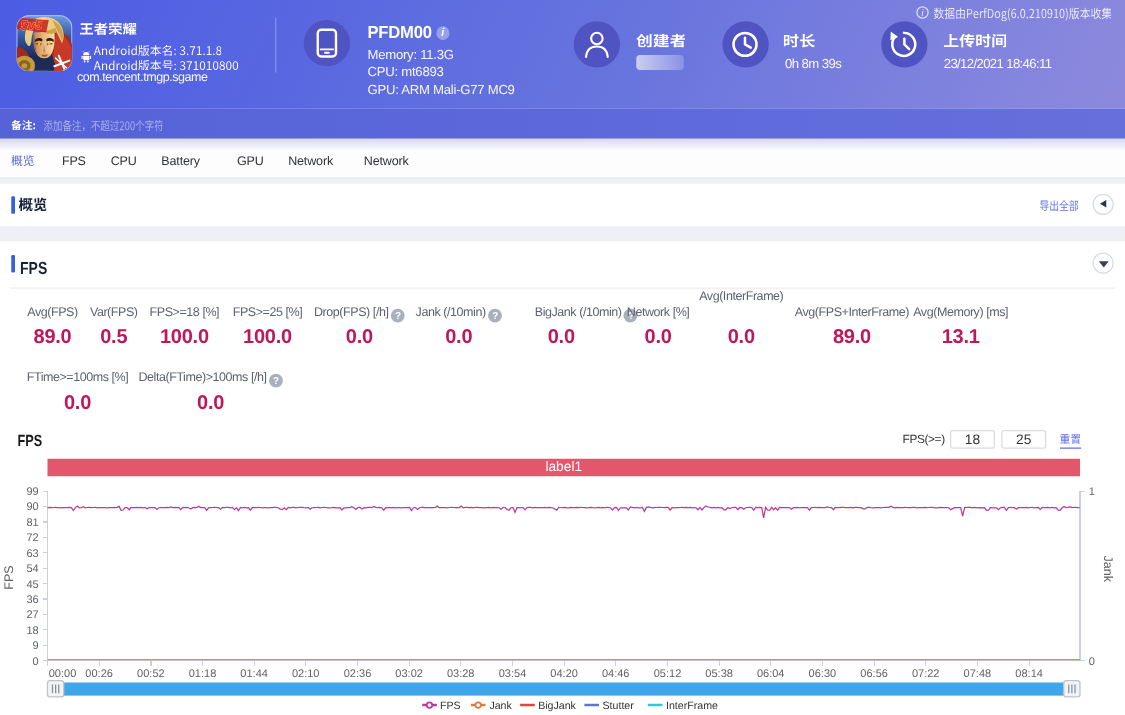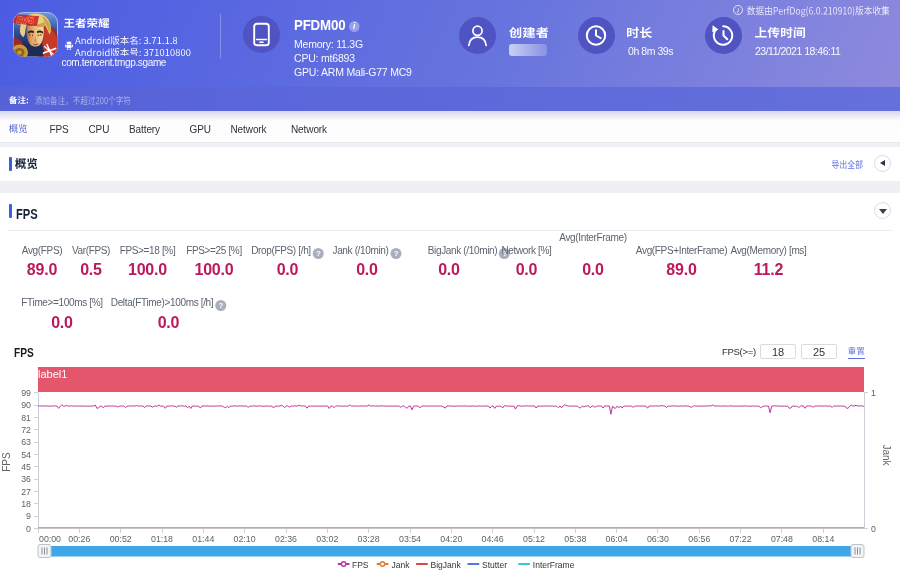--- a/index.html
+++ b/index.html
@@ -27,21 +27,21 @@
 .circlebtn { position:absolute; width:17px; height:17px; border:1px solid #d9dbe6; border-radius:50%; background:#fff; }
 
 .stlabel { position:absolute; font-size:10px; letter-spacing:-0.35px; color:#5c6370; white-space:nowrap; transform:translateX(-50%); }
 .stnum { position:absolute; font-size:16px; letter-spacing:-0.2px; font-weight:bold; color:#be185d; white-space:nowrap; transform:translateX(-50%); }
 .qm { display:inline-block; width:11px; height:11px; line-height:11px; border-radius:50%; background:#a9afbc; color:#fff; font-size:8px; font-weight:bold; text-align:center; vertical-align:-2px; margin-left:2px; }
 
 #chartwrap { position:absolute; left:0; top:338px; width:900px; height:234px; background:#fff; }
 #fpslbl { position:absolute; left:13.9px; top:7px; font-size:13px; font-weight:bold; color:#1a1a1a; transform:scaleX(0.78); transform-origin:left top; }
 .fpsge { position:absolute; top:8px; font-size:9.5px; letter-spacing:-0.3px; color:#303133; }
 .numbox { position:absolute; top:6px; width:36px; height:15px; border:1px solid #d8dbe2; border-radius:2px; background:#fff; font-size:11px; color:#333; text-align:center; line-height:14px; }
-#redband { position:absolute; left:38px; top:29px; width:826px; height:25px; background:#e4566b; color:#fff; font-size:11px; text-align:left; line-height:14px; }
+#redband { position:absolute; left:38px; top:29px; width:826px; height:14px; background:#e4566b; color:#fff; font-size:11px; text-align:center; line-height:14px; }
 .abs2 { position:absolute; }
 </style>
 </head>
 <body>
 <div id="page">
 
   <div id="header">
     <div class="abs" style="left:733px;top:5px;width:10px;height:10px;border:1px solid rgba(255,255,255,0.75);border-radius:50%;font-size:7.5px;font-style:italic;color:rgba(255,255,255,0.85);text-align:center;line-height:10px;">i</div>
     <svg class="abs" style="left:746.5px;top:5.8px" width="142.6" height="11.0" viewBox="39 -843 16359 1093" preserveAspectRatio="none">
         <path d="M443 -821C425 -782 393 -723 368 -688L417 -664C443 -697 477 -747 506 -793ZM88 -793C114 -751 141 -696 150 -661L207 -686C198 -722 171 -776 143 -815ZM410 -260C387 -208 355 -164 317 -126C279 -145 240 -164 203 -180C217 -204 233 -231 247 -260ZM110 -153C159 -134 214 -109 264 -83C200 -37 123 -5 41 14C54 28 70 54 77 72C169 47 254 8 326 -50C359 -30 389 -11 412 6L460 -43C437 -59 408 -77 375 -95C428 -152 470 -222 495 -309L454 -326L442 -323H278L300 -375L233 -387C226 -367 216 -345 206 -323H70V-260H175C154 -220 131 -183 110 -153ZM257 -841V-654H50V-592H234C186 -527 109 -465 39 -435C54 -421 71 -395 80 -378C141 -411 207 -467 257 -526V-404H327V-540C375 -505 436 -458 461 -435L503 -489C479 -506 391 -562 342 -592H531V-654H327V-841ZM629 -832C604 -656 559 -488 481 -383C497 -373 526 -349 538 -337C564 -374 586 -418 606 -467C628 -369 657 -278 694 -199C638 -104 560 -31 451 22C465 37 486 67 493 83C595 28 672 -41 731 -129C781 -44 843 24 921 71C933 52 955 26 972 12C888 -33 822 -106 771 -198C824 -301 858 -426 880 -576H948V-646H663C677 -702 689 -761 698 -821ZM809 -576C793 -461 769 -361 733 -276C695 -366 667 -468 648 -576Z M1484 -238V81H1550V40H1858V77H1927V-238H1734V-362H1958V-427H1734V-537H1923V-796H1395V-494C1395 -335 1386 -117 1282 37C1299 45 1330 67 1344 79C1427 -43 1455 -213 1464 -362H1663V-238ZM1468 -731H1851V-603H1468ZM1468 -537H1663V-427H1467L1468 -494ZM1550 -22V-174H1858V-22ZM1167 -839V-638H1042V-568H1167V-349C1115 -333 1067 -319 1029 -309L1049 -235L1167 -273V-14C1167 0 1162 4 1150 4C1138 5 1099 5 1056 4C1065 24 1075 55 1077 73C1140 74 1179 71 1203 59C1228 48 1237 27 1237 -14V-296L1352 -334L1341 -403L1237 -370V-568H1350V-638H1237V-839Z M2189 -279H2459V-57H2189ZM2810 -279V-57H2535V-279ZM2189 -353V-571H2459V-353ZM2810 -353H2535V-571H2810ZM2459 -840V-646H2114V80H2189V18H2810V76H2888V-646H2535V-840Z M3101 0H3193V-292H3314C3475 -292 3584 -363 3584 -518C3584 -678 3474 -733 3310 -733H3101ZM3193 -367V-658H3298C3427 -658 3492 -625 3492 -518C3492 -413 3431 -367 3302 -367Z M3945 13C4018 13 4076 -11 4123 -42L4091 -103C4050 -76 4008 -60 3955 -60C3852 -60 3781 -134 3775 -250H4141C4143 -264 4145 -282 4145 -302C4145 -457 4067 -557 3928 -557C3804 -557 3685 -448 3685 -271C3685 -92 3800 13 3945 13ZM3774 -315C3785 -423 3853 -484 3930 -484C4015 -484 4065 -425 4065 -315Z M4279 0H4371V-349C4407 -441 4462 -475 4507 -475C4530 -475 4542 -472 4560 -466L4577 -545C4560 -554 4543 -557 4519 -557C4459 -557 4403 -513 4365 -444H4363L4354 -543H4279Z M4608 -469H4682V0H4773V-469H4888V-543H4773V-629C4773 -699 4798 -736 4850 -736C4869 -736 4891 -731 4911 -721L4931 -792C4906 -802 4874 -809 4840 -809C4732 -809 4682 -740 4682 -630V-543L4608 -538Z M5001 0H5188C5409 0 5529 -137 5529 -369C5529 -603 5409 -733 5184 -733H5001ZM5093 -76V-658H5176C5349 -658 5434 -555 5434 -369C5434 -184 5349 -76 5176 -76Z M5891 13C6024 13 6142 -91 6142 -271C6142 -452 6024 -557 5891 -557C5758 -557 5640 -452 5640 -271C5640 -91 5758 13 5891 13ZM5891 -63C5797 -63 5734 -146 5734 -271C5734 -396 5797 -480 5891 -480C5985 -480 6049 -396 6049 -271C6049 -146 5985 -63 5891 -63Z M6469 250C6637 250 6744 163 6744 62C6744 -28 6680 -67 6555 -67H6448C6375 -67 6353 -92 6353 -126C6353 -156 6368 -174 6388 -191C6412 -179 6442 -172 6468 -172C6580 -172 6667 -245 6667 -361C6667 -408 6649 -448 6623 -473H6734V-543H6545C6526 -551 6499 -557 6468 -557C6359 -557 6265 -482 6265 -363C6265 -298 6300 -245 6336 -217V-213C6307 -193 6276 -157 6276 -112C6276 -69 6297 -40 6325 -23V-18C6274 13 6245 58 6245 105C6245 198 6337 250 6469 250ZM6468 -234C6406 -234 6353 -284 6353 -363C6353 -443 6405 -490 6468 -490C6533 -490 6584 -443 6584 -363C6584 -284 6531 -234 6468 -234ZM6482 187C6383 187 6325 150 6325 92C6325 61 6341 28 6380 0C6404 6 6430 8 6450 8H6544C6616 8 6654 26 6654 77C6654 133 6587 187 6482 187Z M6997 196 7053 171C6967 29 6926 -141 6926 -311C6926 -480 6967 -649 7053 -792L6997 -818C6905 -668 6850 -507 6850 -311C6850 -114 6905 47 6997 196Z M7397 13C7511 13 7608 -83 7608 -225C7608 -379 7528 -455 7404 -455C7347 -455 7283 -422 7238 -367C7242 -594 7325 -671 7427 -671C7471 -671 7515 -649 7543 -615L7595 -671C7554 -715 7499 -746 7423 -746C7281 -746 7152 -637 7152 -350C7152 -108 7257 13 7397 13ZM7240 -294C7288 -362 7344 -387 7389 -387C7478 -387 7521 -324 7521 -225C7521 -125 7467 -59 7397 -59C7305 -59 7250 -142 7240 -294Z M7790 13C7826 13 7856 -15 7856 -56C7856 -98 7826 -126 7790 -126C7753 -126 7724 -98 7724 -56C7724 -15 7753 13 7790 13Z M8207 13C8346 13 8435 -113 8435 -369C8435 -623 8346 -746 8207 -746C8067 -746 7979 -623 7979 -369C7979 -113 8067 13 8207 13ZM8207 -61C8124 -61 8067 -154 8067 -369C8067 -583 8124 -674 8207 -674C8290 -674 8347 -583 8347 -369C8347 -154 8290 -61 8207 -61Z M8623 13C8659 13 8689 -15 8689 -56C8689 -98 8659 -126 8623 -126C8586 -126 8557 -98 8557 -56C8557 -15 8586 13 8623 13Z M8806 0H9267V-79H9064C9027 -79 8982 -75 8944 -72C9116 -235 9232 -384 9232 -531C9232 -661 9149 -746 9018 -746C8925 -746 8861 -704 8802 -639L8855 -587C8896 -636 8947 -672 9007 -672C9098 -672 9142 -611 9142 -527C9142 -401 9036 -255 8806 -54Z M9405 0H9807V-76H9660V-733H9590C9550 -710 9503 -693 9438 -681V-623H9569V-76H9405Z M10150 13C10289 13 10378 -113 10378 -369C10378 -623 10289 -746 10150 -746C10010 -746 9922 -623 9922 -369C9922 -113 10010 13 10150 13ZM10150 -61C10067 -61 10010 -154 10010 -369C10010 -583 10067 -674 10150 -674C10233 -674 10290 -583 10290 -369C10290 -154 10233 -61 10150 -61Z M10662 13C10799 13 10928 -101 10928 -398C10928 -631 10822 -746 10681 -746C10567 -746 10471 -651 10471 -508C10471 -357 10551 -278 10673 -278C10734 -278 10797 -313 10842 -367C10835 -140 10753 -63 10659 -63C10611 -63 10567 -84 10535 -119L10485 -62C10526 -19 10582 13 10662 13ZM10841 -444C10792 -374 10737 -346 10688 -346C10601 -346 10557 -410 10557 -508C10557 -609 10611 -675 10682 -675C10775 -675 10831 -595 10841 -444Z M11070 0H11472V-76H11325V-733H11255C11215 -710 11168 -693 11103 -681V-623H11234V-76H11070Z M11815 13C11954 13 12043 -113 12043 -369C12043 -623 11954 -746 11815 -746C11675 -746 11587 -623 11587 -369C11587 -113 11675 13 11815 13ZM11815 -61C11732 -61 11675 -154 11675 -369C11675 -583 11732 -674 11815 -674C11898 -674 11955 -583 11955 -369C11955 -154 11898 -61 11815 -61Z M12191 196C12283 47 12338 -114 12338 -311C12338 -507 12283 -668 12191 -818L12134 -792C12220 -649 12263 -480 12263 -311C12263 -141 12220 29 12134 171Z M12535 -820V-422C12535 -271 12526 -91 12460 37C12477 47 12502 69 12514 83C12573 -20 12594 -151 12601 -283H12739V79H12808V-351H12603L12604 -423V-496H12869V-563H12781V-842H12712V-563H12604V-820ZM13282 -479C13260 -365 13222 -268 13173 -188C13124 -272 13089 -371 13066 -479ZM12913 -772V-427C12913 -278 12904 -90 12827 43C12845 52 12874 72 12887 85C12973 -58 12985 -259 12985 -427V-479H13006C13032 -345 13072 -226 13130 -128C13076 -61 13013 -11 12944 21C12960 35 12979 64 12989 82C13057 47 13119 -2 13172 -65C13219 -3 13275 46 13342 82C13353 63 13376 36 13393 22C13323 -11 13264 -60 13216 -123C13287 -228 13338 -365 13362 -539L13317 -551L13305 -548H12985V-712C13122 -723 13271 -742 13378 -768L13331 -832C13230 -806 13060 -784 12913 -772Z M13890 -839V-629H13495V-553H13797C13724 -383 13600 -221 13467 -140C13485 -125 13510 -98 13522 -79C13667 -178 13796 -357 13874 -553H13890V-183H13656V-107H13890V80H13969V-107H14202V-183H13969V-553H13983C14059 -357 14188 -177 14336 -81C14350 -102 14376 -131 14395 -146C14256 -226 14130 -384 14058 -553H14367V-629H13969V-839Z M15018 -574H15235C15214 -447 15181 -338 15133 -248C15081 -340 15041 -446 15013 -559ZM15007 -840C14978 -666 14925 -502 14839 -401C14856 -386 14883 -353 14893 -338C14923 -375 14949 -418 14973 -466C15004 -361 15043 -264 15092 -180C15034 -96 14957 -30 14856 19C14872 35 14896 66 14905 81C15000 30 15075 -35 15134 -115C15192 -34 15260 31 15342 76C15353 57 15377 29 15394 15C15308 -27 15236 -95 15177 -178C15241 -285 15283 -416 15311 -574H15386V-645H15041C15058 -703 15073 -765 15084 -828ZM14522 -100C14541 -116 14571 -130 14754 -197V81H14828V-825H14754V-270L14600 -219V-729H14526V-237C14526 -197 14506 -178 14491 -169C14503 -152 14517 -119 14522 -100Z M15890 -292V-225H15484V-162H15823C15727 -90 15583 -26 15459 6C15476 22 15497 50 15509 69C15637 29 15787 -47 15890 -135V79H15965V-138C16067 -52 16219 23 16350 61C16361 42 16382 15 16398 -1C16273 -31 16131 -92 16035 -162H16377V-225H15965V-292ZM15920 -552V-486H15677V-552ZM15897 -824C15913 -797 15930 -763 15942 -734H15716C15737 -765 15756 -797 15773 -827L15695 -842C15651 -754 15570 -642 15460 -558C15477 -548 15502 -526 15515 -510C15546 -536 15575 -563 15602 -591V-271H15677V-303H16349V-363H15992V-432H16279V-486H15992V-552H16276V-606H15992V-672H16317V-734H16021C16008 -766 15986 -810 15964 -843ZM15920 -606H15677V-672H15920ZM15920 -432V-363H15677V-432Z" fill="#ffffff" fill-opacity="0.85"></path>
@@ -137,21 +137,21 @@
     <div class="ic-circle" style="left:577.5px;top:17px"></div>
     <svg class="abs" style="left:626.7px;top:26.8px" width="25.0" height="11.2" viewBox="66 -846 1908 926" preserveAspectRatio="none">
         <path d="M459 -428C507 -355 572 -256 601 -198L708 -260C675 -317 607 -411 558 -480ZM299 -385V-203H178V-385ZM299 -490H178V-664H299ZM66 -771V-16H178V-96H411V-771ZM747 -843V-665H448V-546H747V-71C747 -51 739 -44 717 -44C695 -44 621 -44 551 -47C569 -13 588 41 593 74C693 75 764 72 808 53C853 34 869 2 869 -70V-546H971V-665H869V-843Z M1752 -832C1670 -742 1529 -660 1394 -612C1424 -589 1470 -539 1492 -513C1622 -573 1776 -672 1874 -778ZM1051 -473V-353H1223V-98C1223 -55 1196 -33 1174 -22C1191 1 1213 51 1220 80C1251 61 1299 46 1575 -21C1569 -49 1564 -101 1564 -137L1349 -90V-353H1474C1554 -149 1680 -11 1890 57C1908 22 1946 -31 1974 -58C1792 -104 1668 -208 1599 -353H1950V-473H1349V-846H1223V-473Z" fill="#ffffff"></path>
       </svg>
     <div class="hval" style="left:628px;top:45px;letter-spacing:-0.45px">0h 8m 39s</div>
 
     <div class="ic-circle" style="left:704.5px;top:17px"></div>
     <svg class="abs" style="left:755px;top:26.8px" width="50.0" height="11.2" viewBox="43 -846 3895 938" preserveAspectRatio="none">
         <path d="M403 -837V-81H43V40H958V-81H532V-428H887V-549H532V-837Z M1240 -846C1189 -703 1103 -560 1012 -470C1032 -441 1065 -375 1076 -345C1097 -367 1118 -392 1139 -419V88H1256V-600C1294 -668 1327 -740 1354 -810ZM1449 -115C1548 -55 1668 34 1726 92L1811 2C1786 -21 1752 -47 1713 -75C1791 -155 1872 -242 1936 -314L1852 -367L1834 -361H1548L1572 -446H1964V-557H1601L1622 -634H1912V-744H1649L1669 -824L1549 -839L1527 -744H1351V-634H1500L1479 -557H1293V-446H1448C1427 -372 1406 -304 1387 -249H1725C1692 -213 1655 -175 1618 -138C1589 -155 1560 -173 1532 -188Z M2459 -428C2507 -355 2572 -256 2601 -198L2708 -260C2675 -317 2607 -411 2558 -480ZM2299 -385V-203H2178V-385ZM2299 -490H2178V-664H2299ZM2066 -771V-16H2178V-96H2411V-771ZM2747 -843V-665H2448V-546H2747V-71C2747 -51 2739 -44 2717 -44C2695 -44 2621 -44 2551 -47C2569 -13 2588 41 2593 74C2693 75 2764 72 2808 53C2853 34 2869 2 2869 -70V-546H2971V-665H2869V-843Z M3071 -609V88H3195V-609ZM3085 -785C3131 -737 3182 -671 3203 -627L3304 -692C3281 -737 3226 -799 3180 -843ZM3404 -282H3597V-186H3404ZM3404 -473H3597V-378H3404ZM3297 -569V-90H3709V-569ZM3339 -800V-688H3814V-40C3814 -28 3810 -23 3797 -23C3786 -23 3748 -22 3717 -24C3731 5 3746 52 3751 83C3814 83 3861 81 3895 63C3928 44 3938 16 3938 -40V-800Z" fill="#ffffff"></path>
       </svg>
-    <div class="hval" style="left:755px;top:45px;letter-spacing:-0.5px">23/11/2021 18:46:11</div>
+    <div class="hval" style="left:755px;top:45px;letter-spacing:-0.5px">23/12/2021 18:46:11</div>
     <svg id="hicons" class="abs" style="left:0;top:0" width="900" height="87">
 <g fill="none" stroke="#fff" stroke-linecap="round" stroke-linejoin="round">
 <rect x="254.2" y="23.8" width="14.6" height="21.4" rx="2.8" stroke-width="1.9"></rect>
 <line x1="256.5" y1="39.5" x2="266.5" y2="39.5" stroke-width="1.4"></line>
 <line x1="260" y1="42.2" x2="263" y2="42.2" stroke-width="1.6"></line>
 <circle cx="477.5" cy="30.8" r="4.6" stroke-width="1.7"></circle>
 <path d="M468.8 45.5 c0.6 -5.6 4.1 -8.3 8.7 -8.3 c4.6 0 8.1 2.7 8.7 8.3" stroke-width="1.7"></path>
 <circle cx="596" cy="35.5" r="9.2" stroke-width="2"></circle>
 <path d="M596 30.2 v5.3 l4.6 2.6" stroke-width="2"></path>
 <path d="M716.3 29.2 a9.2 9.2 0 1 0 6.9 -2.9" stroke-width="2"></path>
@@ -216,21 +216,21 @@
   <div class="stnum" style="left:367px;top:261.4px">0.0</div>
   <div class="stlabel" style="left:469px;top:244.7px">BigJank (/10min)<span class="qm">?</span></div>
   <div class="stnum" style="left:449px;top:261.4px">0.0</div>
   <div class="stlabel" style="left:526.5px;top:244.7px">Network [%]</div>
   <div class="stnum" style="left:526.5px;top:261.4px">0.0</div>
   <div class="stlabel" style="left:593px;top:232px">Avg(InterFrame)</div>
   <div class="stnum" style="left:593px;top:261.4px">0.0</div>
   <div class="stlabel" style="left:681.5px;top:244.7px">Avg(FPS+InterFrame)</div>
   <div class="stnum" style="left:681.5px;top:261.4px">89.0</div>
   <div class="stlabel" style="left:768.5px;top:244.7px">Avg(Memory) [ms]</div>
-  <div class="stnum" style="left:768.5px;top:261.4px">11.2</div>
+  <div class="stnum" style="left:768.5px;top:261.4px">13.1</div>
   <div class="stlabel" style="left:62px;top:297.3px">FTime&gt;=100ms [%]</div>
   <div class="stnum" style="left:62px;top:313.8px">0.0</div>
   <div class="stlabel" style="left:168.5px;top:297.3px">Delta(FTime)&gt;100ms [/h]<span class="qm">?</span></div>
   <div class="stnum" style="left:168.5px;top:313.8px">0.0</div>
   </div>
 
   <div id="chartwrap">
     <div id="fpslbl">FPS</div>
     <div class="fpsge" style="left:722px">FPS(&gt;=)</div>
     <div class="numbox" style="left:760px">18</div>

